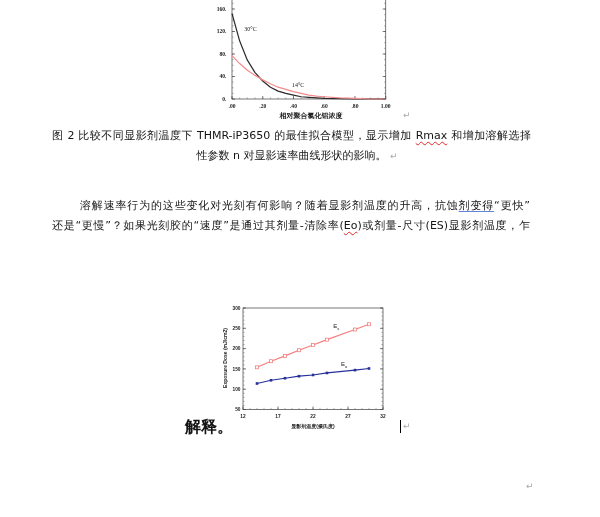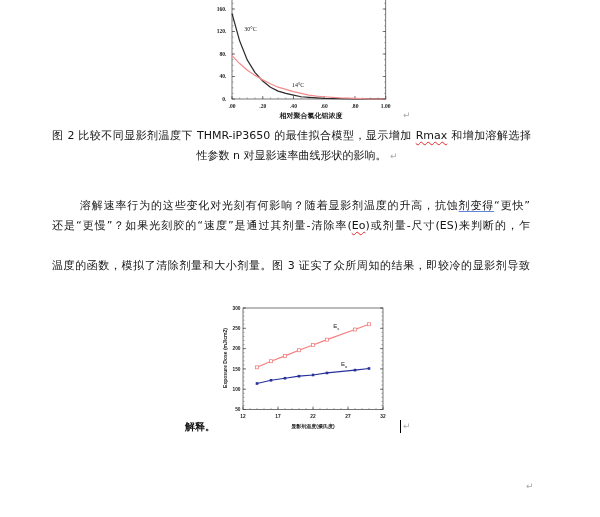--- a/index.html
+++ b/index.html
@@ -6,21 +6,21 @@
   #page { position:relative; width:600px; height:517px; overflow:hidden; background:#ffffff;
           font-family:"DejaVu Sans", sans-serif; color:#141414; }
   .abs { position:absolute; }
   .line { position:absolute; font-size:11px; line-height:14px; height:14px;
           text-align:justify; text-align-last:justify; color:#141414; }
   .cap { font-size:11px; }
   .center { text-align:center; text-align-last:center; }
   .wavy-red { text-decoration:underline wavy #e02828; text-decoration-thickness:1px; text-underline-offset:2px;margin-top:30px; }
   .uline-blue { text-decoration:underline; text-decoration-color:#5f86d8; text-decoration-thickness:1px; text-underline-offset:2px; }
   .pmark { color:#a8a8a8; font-size:9px; font-family:"DejaVu Sans", sans-serif; }
-  .big { font-size:10px; font-weight:bold; line-height:16px; font-family:"DejaVu Serif", serif; }
+  .big { font-size:16px; font-weight:bold; line-height:16px; font-family:"DejaVu Serif", serif; }
   .cursor { position:absolute; width:1px; background:#000; }
   svg text { font-family:"Liberation Sans", sans-serif; }
   .serif { font-family:"Liberation Serif", serif !important; }
 </style>
 </head>
 <body>
 
 <div id="page">
 
   <svg class="abs" style="left:200px;top:0;width:220px;height:125px" viewBox="200 0 220 125">
@@ -134,23 +134,22 @@
   </div>
   <div class="line cap center" style="left:52px;top:149px;width:490px">
     <span>性参数 n 对显影速率曲线形状的影响。</span>
     <span class="pmark">↵</span>
   </div>
 
   <div class="line" style="left:80px;top:199px;width:450px">
     <span>溶解速率行为的这些变化对光刻有何影响？随着显影剂温度的升高，抗蚀</span><span class="uline-blue">剂变得</span><span>“更快”</span>
   </div>
   <div class="line" style="left:52px;top:219px;width:478px">
-    <span>还是“更慢”？如果光刻胶的“速度”是通过其剂量-清除率(</span><span class="wavy-red">Eo</span><span>)或剂量-尺寸(ES)来判断的，乍</span>
-  </div>
-  <div class="line" style="left:52px;top:259px;width:478px">温度的函数，模拟了清除剂量和大小剂量。图 3 证实了众所周知的结果，即较冷的显影剂导致</div>
+    <span>还是“更慢”？如果光刻胶的“速度”是通过其剂量-清除率(</span><span class="wavy-red">Eo</span><span>)或剂量-尺寸(ES)显影剂温度，乍</span>
+  </div>
 
   <svg class="abs" style="left:200px;top:295px;width:200px;height:140px" viewBox="200 295 200 140">
     <text x="313" y="428" text-anchor="middle" font-size="5" font-weight="bold" fill="#222">显影剂温度(摄氏度)</text>
     <text x="227" y="358" text-anchor="middle" font-size="5" font-weight="bold" fill="#222" transform="rotate(-90 227 358)">Exposure Dose (mJ/cm2)</text>
   <g>
         <rect x="243" y="308" width="140" height="101.5" fill="none" stroke="#555" stroke-width="0.8"></rect>
         <line x1="243" x2="243" y1="409.5" y2="407.9" stroke="#666" stroke-width="0.5"></line>
         <line x1="250" x2="250" y1="409.5" y2="407.9" stroke="#666" stroke-width="0.5"></line>
         <line x1="257" x2="257" y1="409.5" y2="407.9" stroke="#666" stroke-width="0.5"></line>
         <line x1="264" x2="264" y1="409.5" y2="407.9" stroke="#666" stroke-width="0.5"></line>

